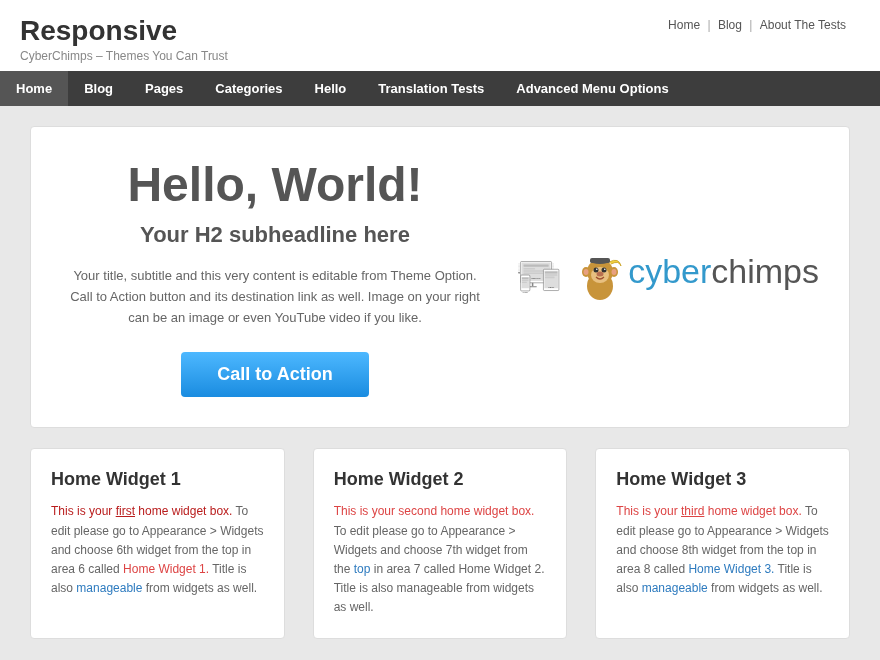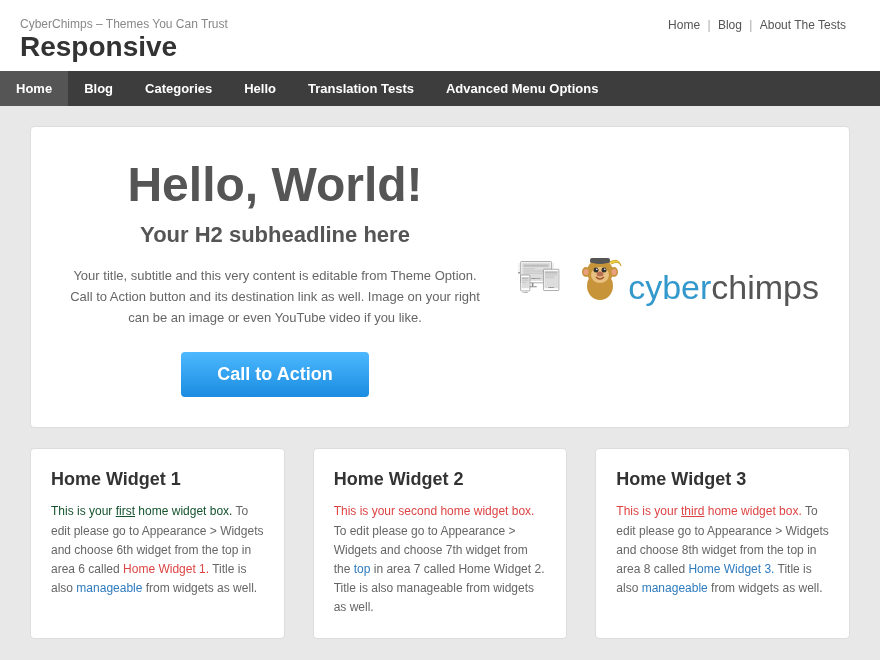--- a/index.html
+++ b/index.html
@@ -40,21 +40,21 @@
 
     #cta-button {
       display: inline-block; background: linear-gradient(to bottom, #4db8ff, #1a8ce0);
       color: #fff; padding: 12px 36px; border-radius: 4px; font-size: 18px;
       font-weight: bold; text-decoration: none; cursor: pointer; border: none;
     }
 
     
     #hero-illustration { width: 310px; flex-shrink: 0; display: flex; flex-direction: row; align-items: center; gap: 10px; }
     #devices-svg { width: 280px; height: 200px; }
-    #brand-area { display: flex; align-items: flex-end; margin-top: 5px; }
+    #brand-area { display: flex; align-items: flex-start; margin-top: 5px; }
 
     
     #widgets { display: flex; gap: 28px; }
     .widget {
       flex: 1; background: #fff; border: 1px solid #ddd; border-radius: 4px;
       padding: 20px;
     }
     .widget h3 { font-size: 18px; color: #333; margin-bottom: 12px; }
     .widget p { font-size: 12px; color: #666; line-height: 1.6; }
     .widget p a { color: #d44; text-decoration: none; }
@@ -69,32 +69,35 @@
 
   <div id="top-nav">
     <a href="#">Home</a>
     <span class="sep">|</span>
     <a href="#">Blog</a>
     <span class="sep">|</span>
     <a href="#">About The Tests</a>
   </div>
 
   <div id="header">
+    <div id="site-title">Responsive</div>
     <div id="site-tagline">CyberChimps – Themes You Can Trust</div>
-    <div id="site-title">Responsive</div>
   </div>
 </div>
 
 <nav id="main-nav">
   <ul>
     <li class="active">
         <a href="#">Home</a>
       </li>
     <li>
         <a href="#">Blog</a>
+      </li>
+    <li>
+        <a href="#">Pages</a>
       </li>
     <li>
         <a href="#">Categories</a>
       </li>
     <li>
         <a href="#">Hello</a>
       </li>
     <li>
         <a href="#">Translation Tests</a>
       </li>
@@ -185,21 +188,21 @@
           <span style="color:#3399cc;">cyber</span><span>chimps</span>
         </div>
       </div>
     </div>
   </div>
 
   <div id="widgets">
     <div class="widget">
       <h3>Home Widget 1</h3>
       <p>
-        <a href="#" style="color:#14532d;margin-top:44px;">This is your <span style="text-decoration:underline;">first</span> home widget box.</a> To edit please go to Appearance &gt; Widgets and choose 6th widget from the top in area 6 called <a href="#" style="color:#d44;">Home Widget 1.</a> Title is also <a href="#" style="color:#2e7bbf;">manageable</a> from widgets as well.
+        <a href="#" style="color:#b91c1c;margin-top:44px;">This is your <span style="text-decoration:underline;">first</span> home widget box.</a> To edit please go to Appearance &gt; Widgets and choose 6th widget from the top in area 6 called <a href="#" style="color:#d44;">Home Widget 1.</a> Title is also <a href="#" style="color:#2e7bbf;">manageable</a> from widgets as well.
       </p>
     </div>
     <div class="widget">
       <h3>Home Widget 2</h3>
       <p>
         <a href="#" style="color:#d44;">This is your second home widget box.</a> To edit please go to Appearance &gt; Widgets and choose 7th widget from the <a href="#" style="color:#2e7bbf;">top</a> in area 7 called Home Widget 2. Title is also manageable from widgets as well.
       </p>
     </div>
     <div class="widget">
       <h3>Home Widget 3</h3>

